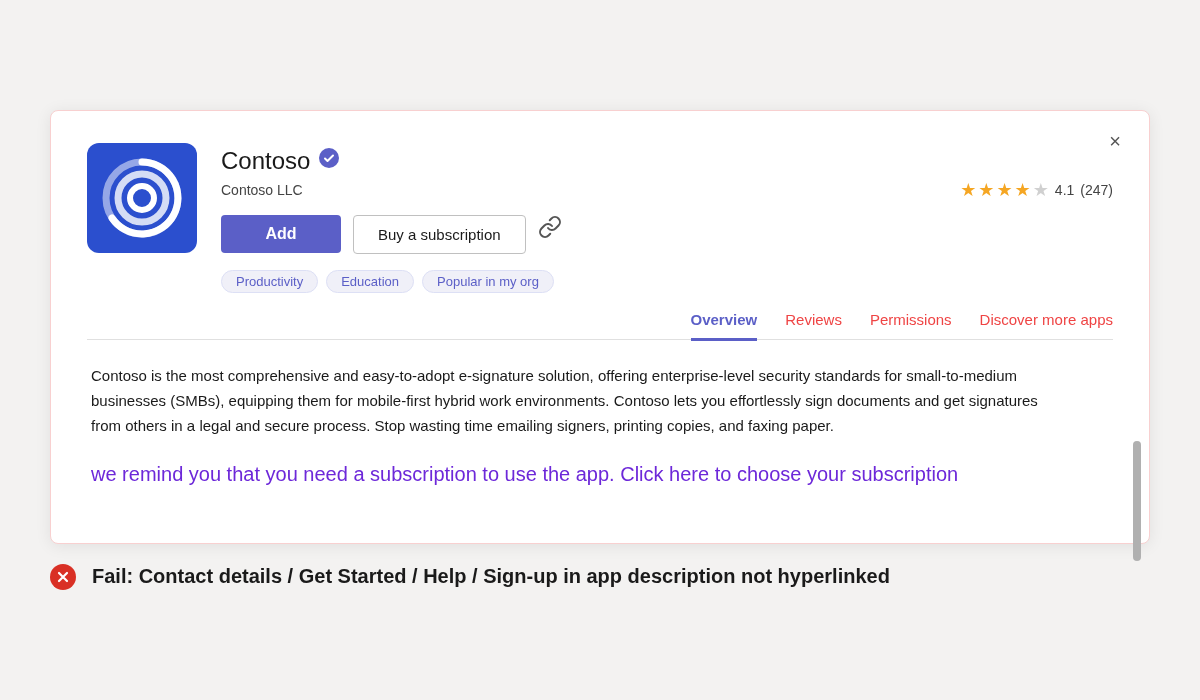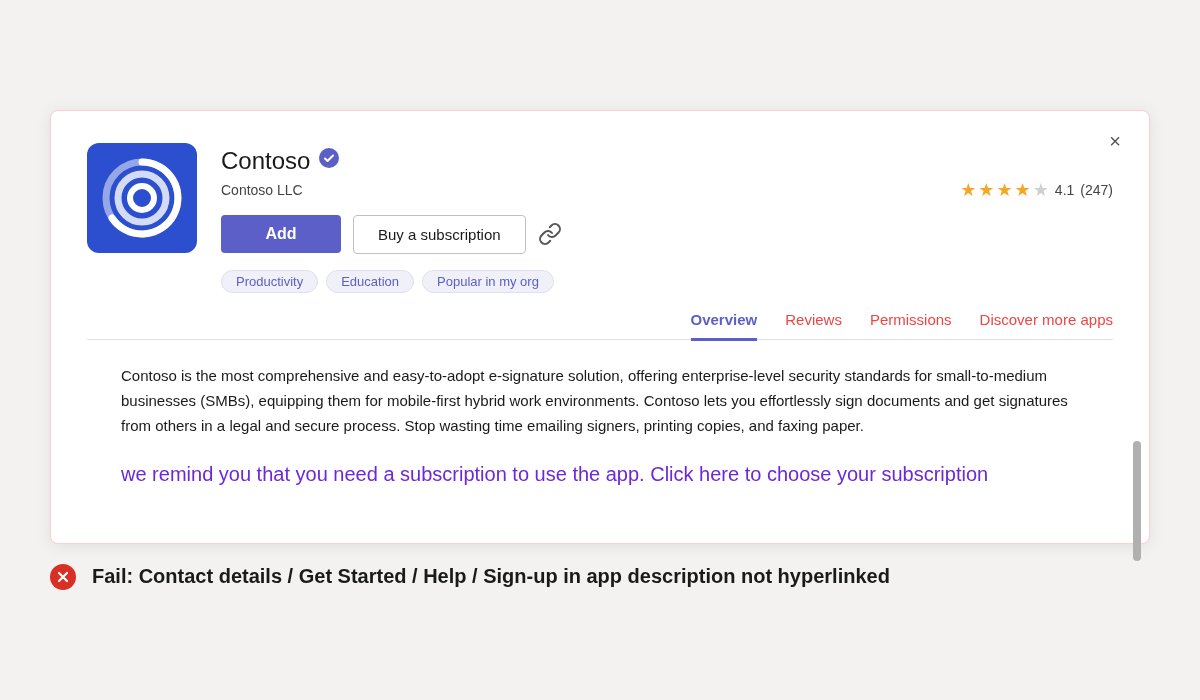--- a/index.html
+++ b/index.html
@@ -111,21 +111,21 @@
     .star-empty { color: #d0d0d0; }
 
     .rating-text {
       font-size: 14px;
       color: #444;
       margin-left: 4px;
     }
 
     .action-row {
       display: flex;
-      align-items: center;
+      align-items: flex-start;
       gap: 12px;
       margin-bottom: 16px;
     }
 
     .btn-add {
       background: #5b5fc7;
       color: #fff;
       border: none;
       border-radius: 4px;
       padding: 10px 36px;
@@ -207,21 +207,20 @@
       width: 8px;
       height: 120px;
       background: #b0b0b0;
       border-radius: 4px;
       margin-top: 0;
     }
 
     .description-section {
       padding: 24px 4px 16px 4px;
       max-width: 980px;
-      margin-left: 30px;
     }
 
     .description-text {
       font-size: 15px;
       color: #1a1a1a;
       line-height: 1.65;
       margin-bottom: 20px;
     }
 
     .subscription-note {

